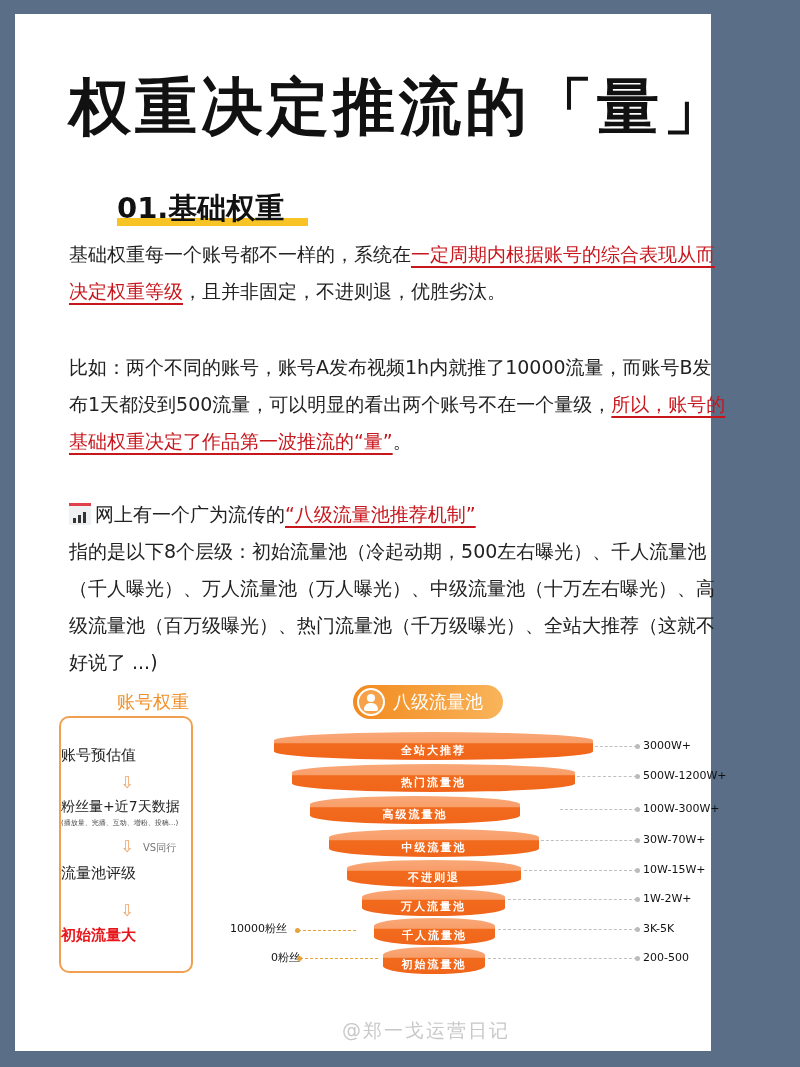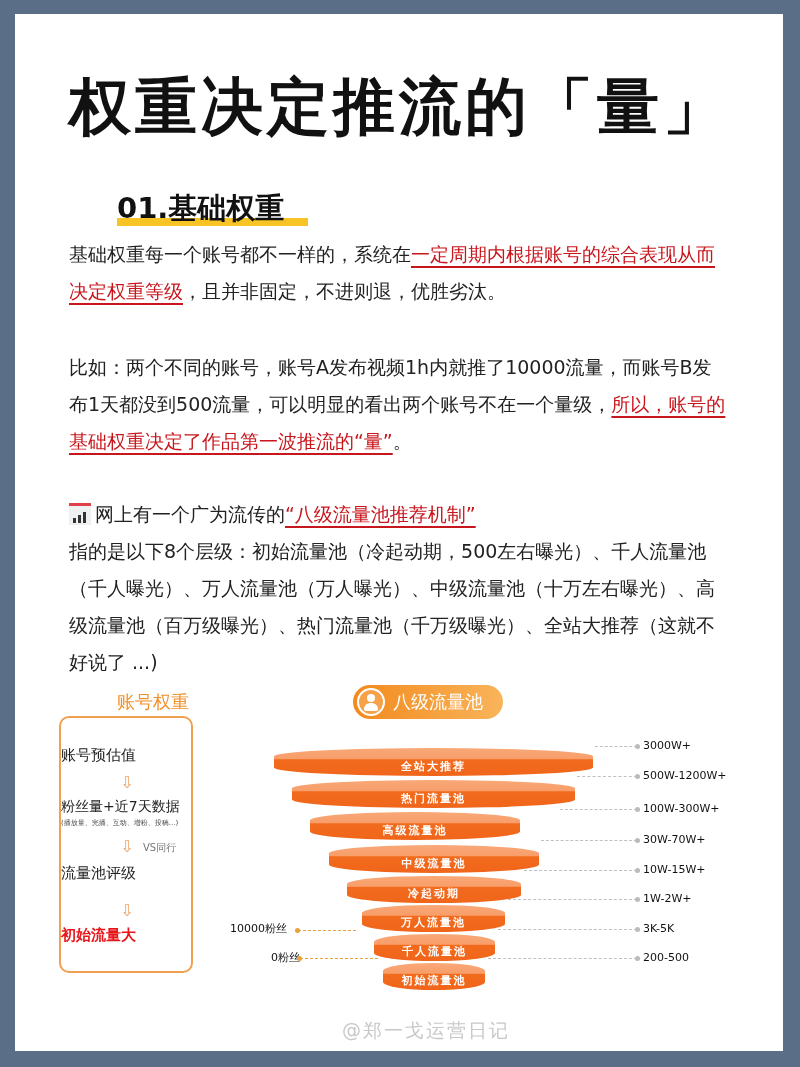--- a/index.html
+++ b/index.html
@@ -2,21 +2,21 @@
 <html><head>
 <meta charset="utf-8">
 <style>
   html, body { margin: 0; padding: 0; }
   body {
     width: 800px; height: 1067px; background: #5a6e87;
     position: relative; overflow: hidden;
     font-family: "DejaVu Sans", "Liberation Sans", sans-serif;
   }
   .card {
-    position: absolute; left: 15px; top: 14px; width: 768px; height: 1037px;
+    position: absolute; left: 15px; top: 14px; width: 696px; height: 1037px;
     background: #ffffff;
   }
   .title {
     position: absolute; left: 0; top: 58px; width: 768px; text-align: center;
     font-size: 62px; font-weight: bold; color: #111; letter-spacing: 4px;
     line-height: 70px;
   }
   .sec-head {
     position: absolute; left: 54px; top: 174px; font-size: 29px; font-weight: bold;
     color: #111; line-height: 40px; padding-right: 14px; margin-left: 48px;
@@ -71,21 +71,20 @@
     border-radius: 50%; background: #fff;
   }
   .pool-badge .avatar::after {
     content: ""; position: absolute; left: 5px; top: 13px; width: 14px; height: 8px;
     border-radius: 7px 7px 2px 2px; background: #fff;
   }
   .pool-badge .lbl { position: absolute; left: 40px; }
   .disc {
     position: absolute; height: 28px; border-radius: 50% / 30%;
     background: linear-gradient(180deg, #f9a877 0%, #f89e6a 38%, #f26b1d 42%, #f0651a 100%);
-    margin-top: 16px;
   }
   .disc .dl {
     position: absolute; left: 0; right: 0; bottom: 2px; text-align: center;
     color: #fff; font-size: 11px; font-weight: bold; letter-spacing: 2px;
   }
   .dash-r {
     position: absolute; height: 0; border-top: 1.5px dashed #c0c0c0;
   }
   .dash-r::after {
     content: ""; position: absolute; right: -3px; top: -3.5px; width: 5px; height: 5px;
@@ -156,21 +155,21 @@
 <div class="disc" style="left:292px;top:764px;width:283px">
     <div class="dl">热门流量池</div>
   </div>
 <div class="disc" style="left:310px;top:796px;width:210px">
     <div class="dl">高级流量池</div>
   </div>
 <div class="disc" style="left:329px;top:829px;width:210px">
     <div class="dl">中级流量池</div>
   </div>
 <div class="disc" style="left:347px;top:860px;width:174px;height:27px">
-    <div class="dl">冷起动期</div>
+    <div class="dl">不进则退</div>
   </div>
 <div class="disc" style="left:362px;top:889px;width:143px;height:27px">
     <div class="dl">万人流量池</div>
   </div>
 <div class="disc" style="left:374px;top:918px;width:121px;height:27px">
     <div class="dl">千人流量池</div>
   </div>
 <div class="disc" style="left:383px;top:947px;width:102px;height:27px">
     <div class="dl">初始流量池</div>
   </div>

